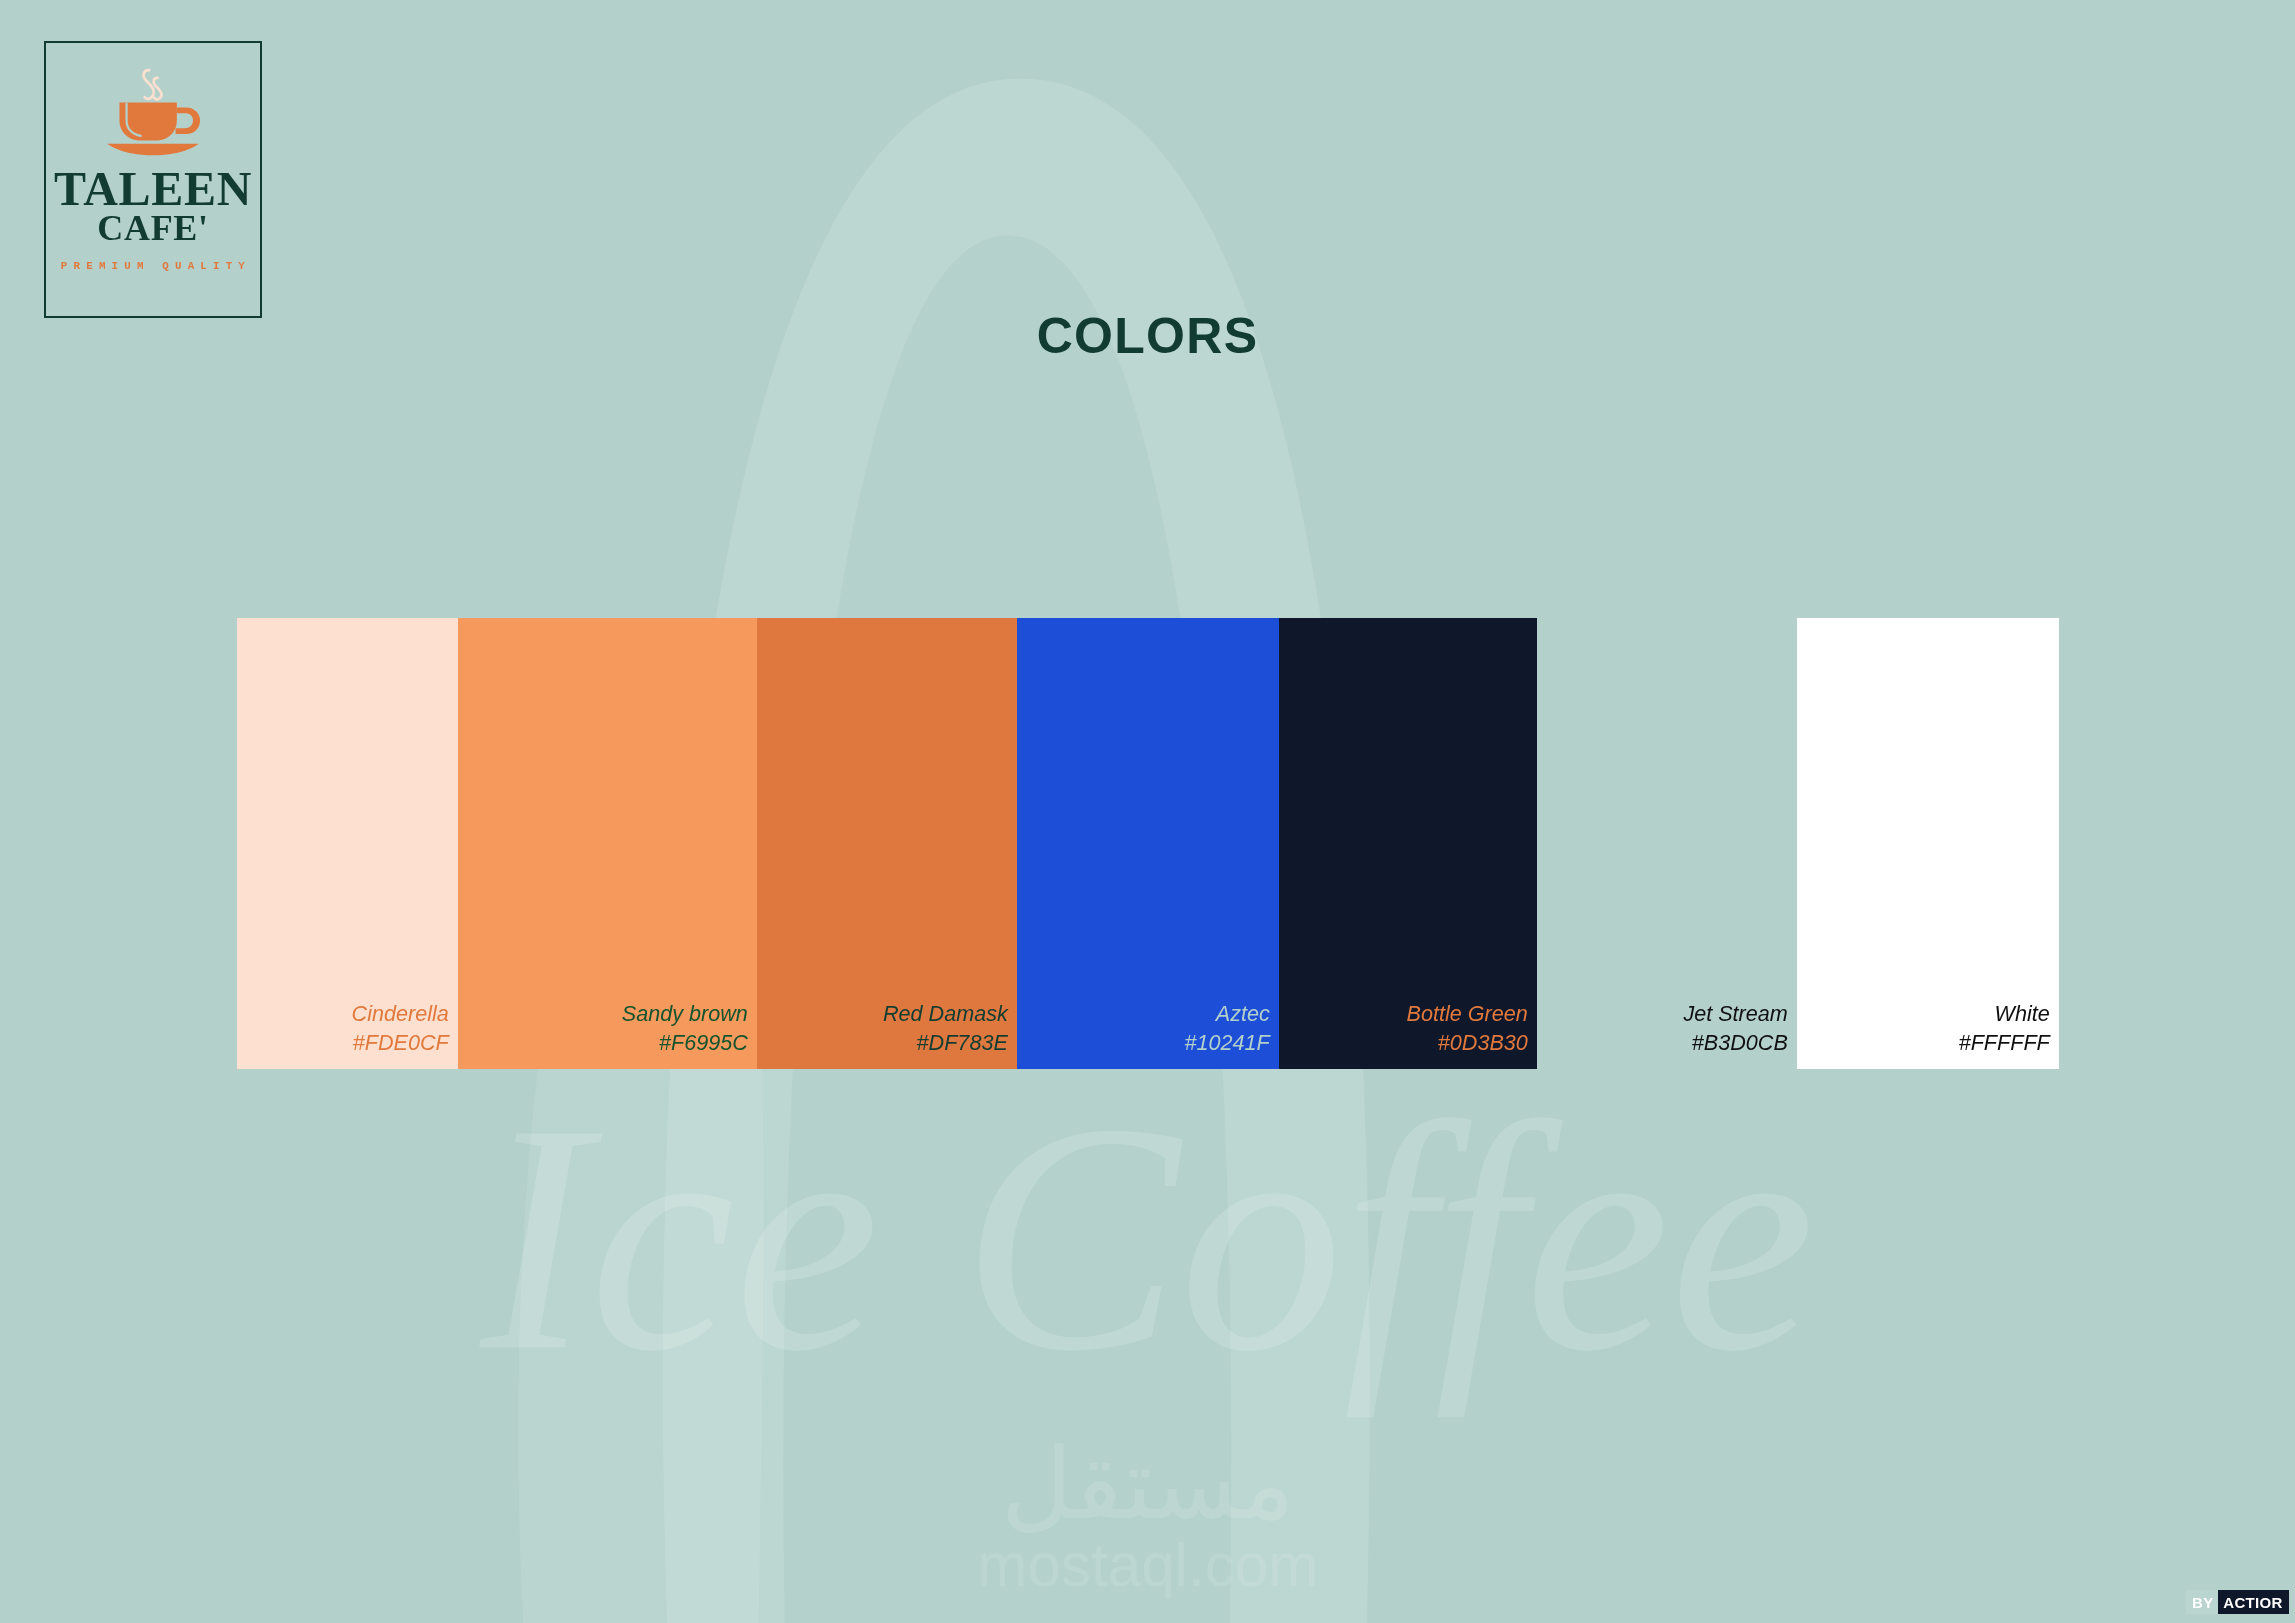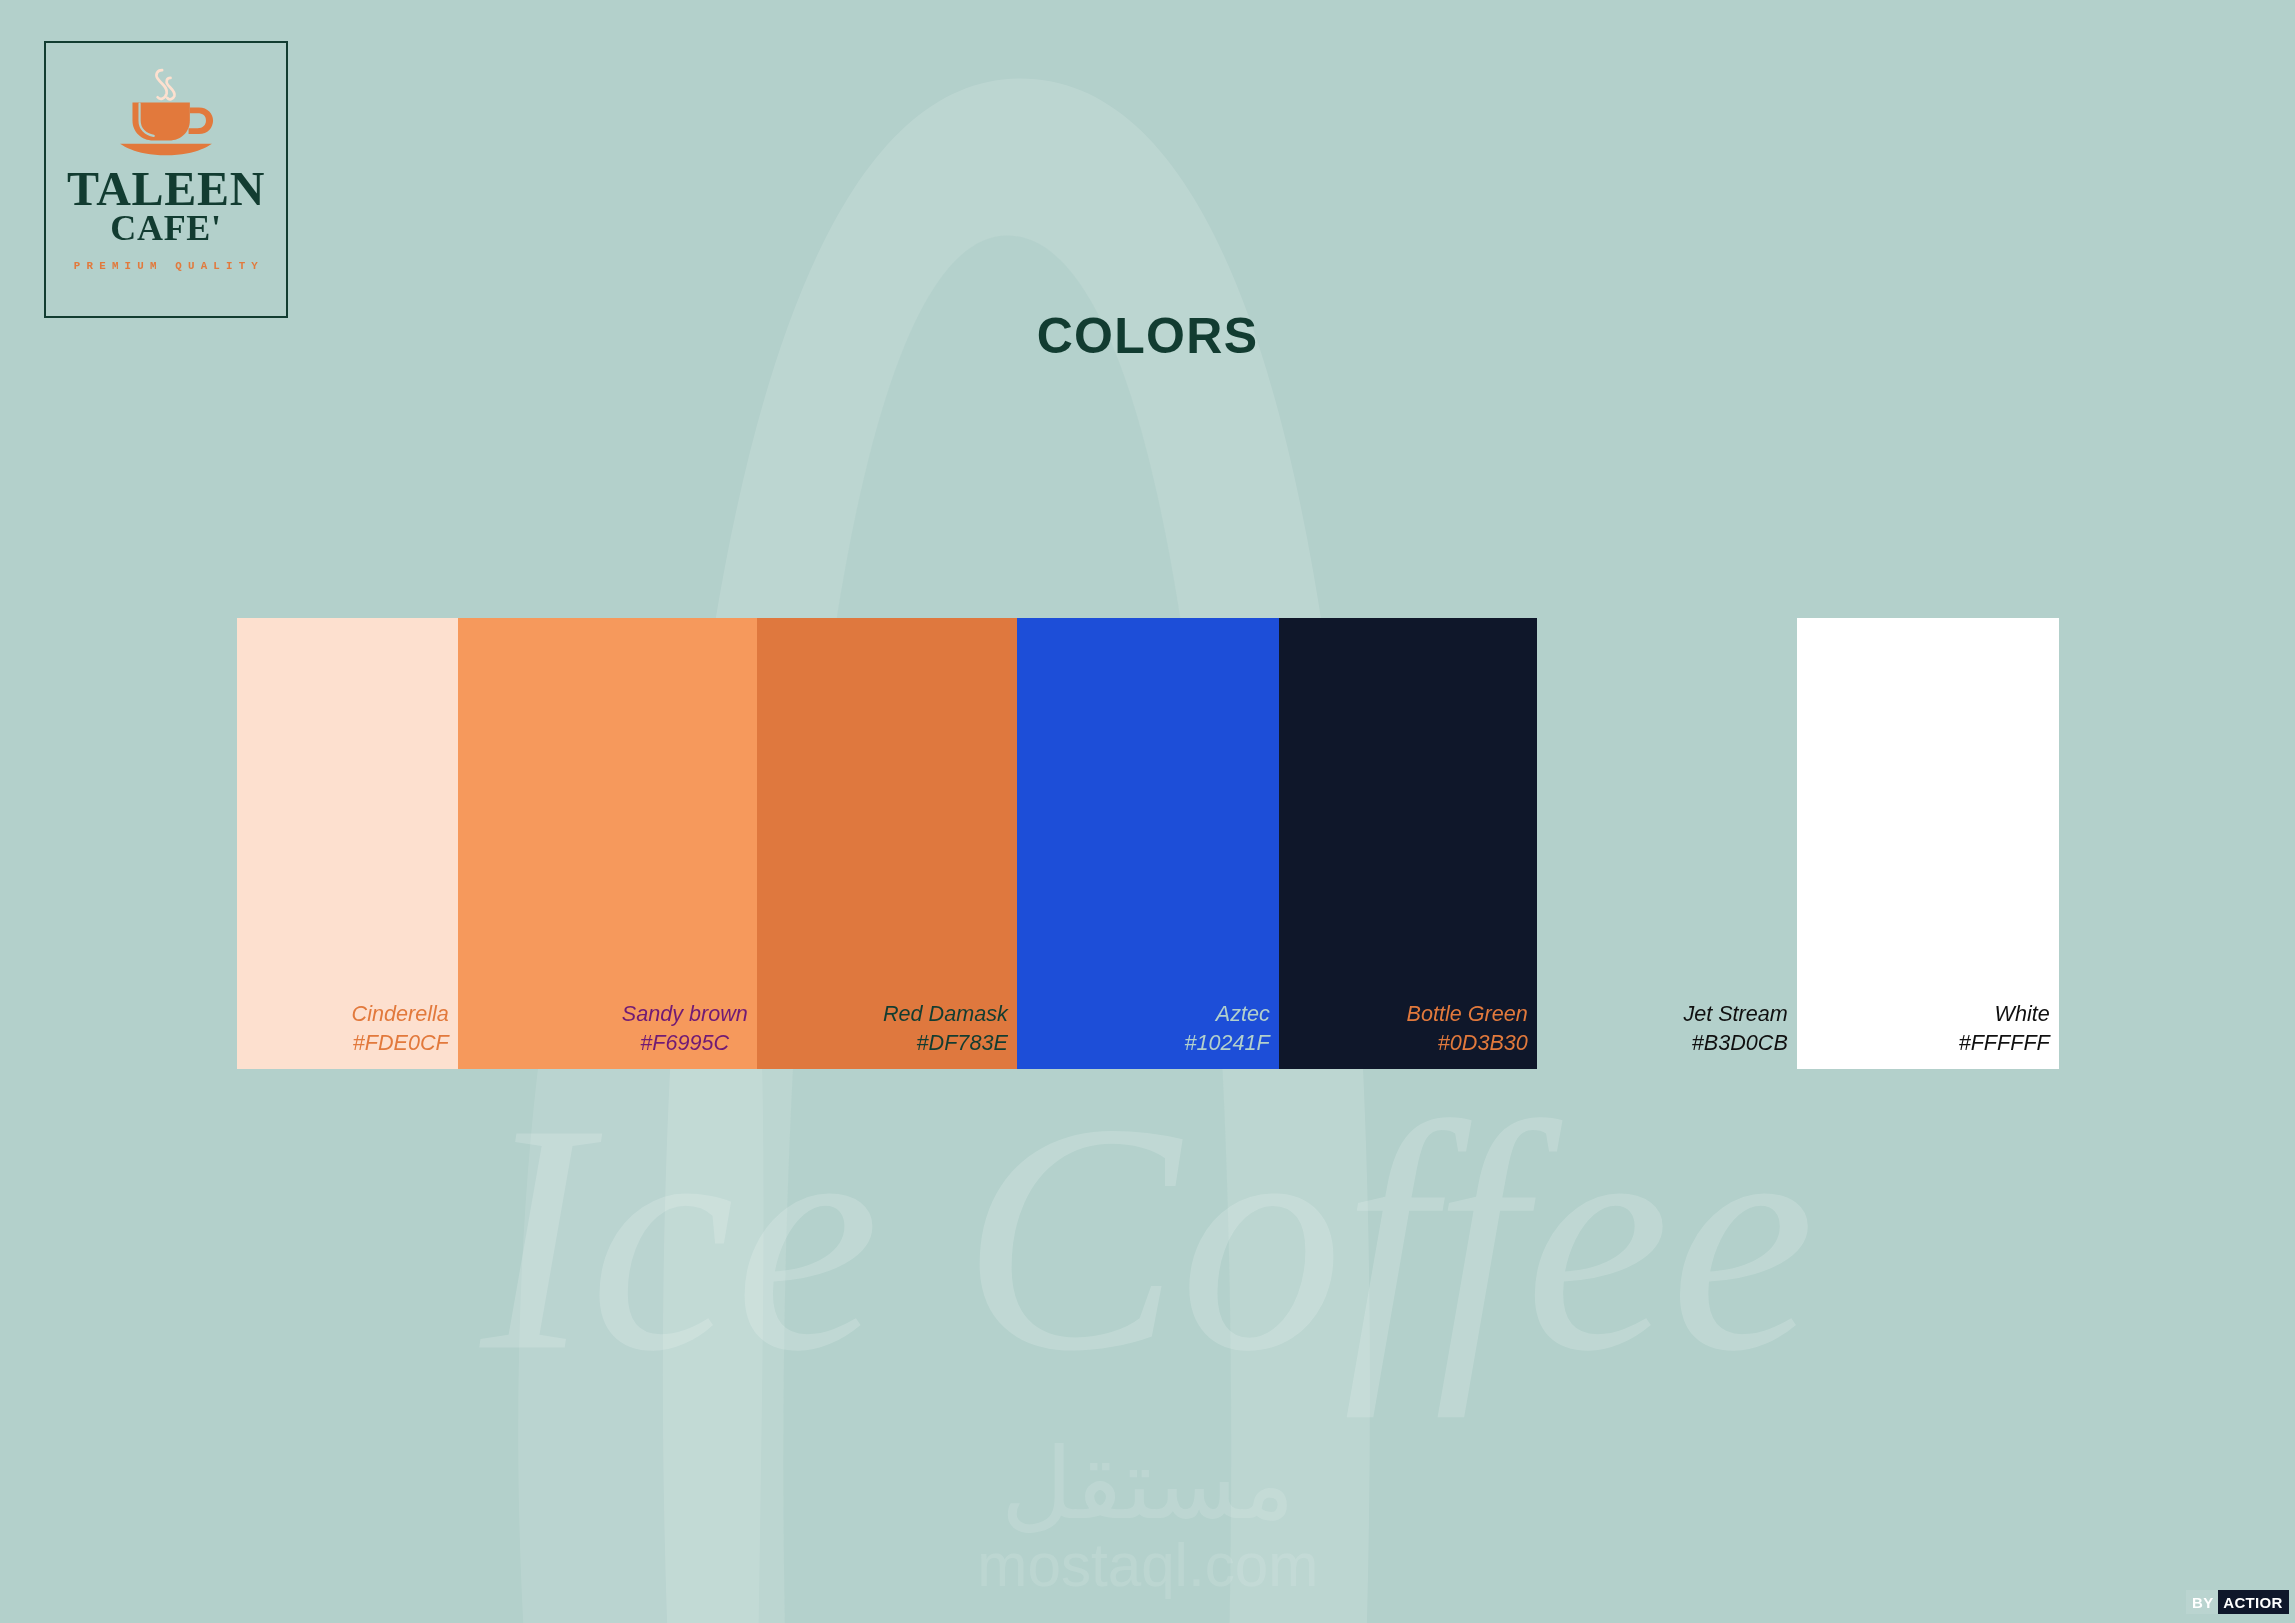--- a/index.html
+++ b/index.html
@@ -30,21 +30,21 @@
     top: 0; left: 0;
     width: 2295px;
     height: 1623px;
   }
 
   
   #logo-box {
     position: absolute;
     left: 44px;
     top: 41px;
-    width: 244px;
+    width: 218px;
     height: 277px;
     border: 2.6px solid #123c31;
     box-sizing: border-box;
   }
   #logo-inner {
     position: absolute;
     inset: 0;
     display: flex;
     flex-direction: column;
     align-items: center;
@@ -204,21 +204,21 @@
   <div id="palette">
 
     <div class="swatch" id="swatch-cinderella" style="width: 221px; background: rgb(253, 224, 207);">
       <div class="swatch-label" style="color: rgb(226, 121, 60);">
         <span class="swatch-name">Cinderella</span>
         <span class="swatch-hex">#FDE0CF</span>
       </div>
     </div>
 
     <div class="swatch" id="swatch-sandy-brown" style="width: 299px; background: rgb(246, 153, 92);">
-      <div class="swatch-label" style="color: #701a75; text-align: center;">
+      <div class="swatch-label" style="color: #14532d;">
         <span class="swatch-name">Sandy brown</span>
         <span class="swatch-hex">#F6995C</span>
       </div>
     </div>
 
     <div class="swatch" id="swatch-red-damask" style="width: 260px; background: rgb(223, 120, 62);">
       <div class="swatch-label" style="color: rgb(18, 60, 49);">
         <span class="swatch-name">Red Damask</span>
         <span class="swatch-hex">#DF783E</span>
       </div>

